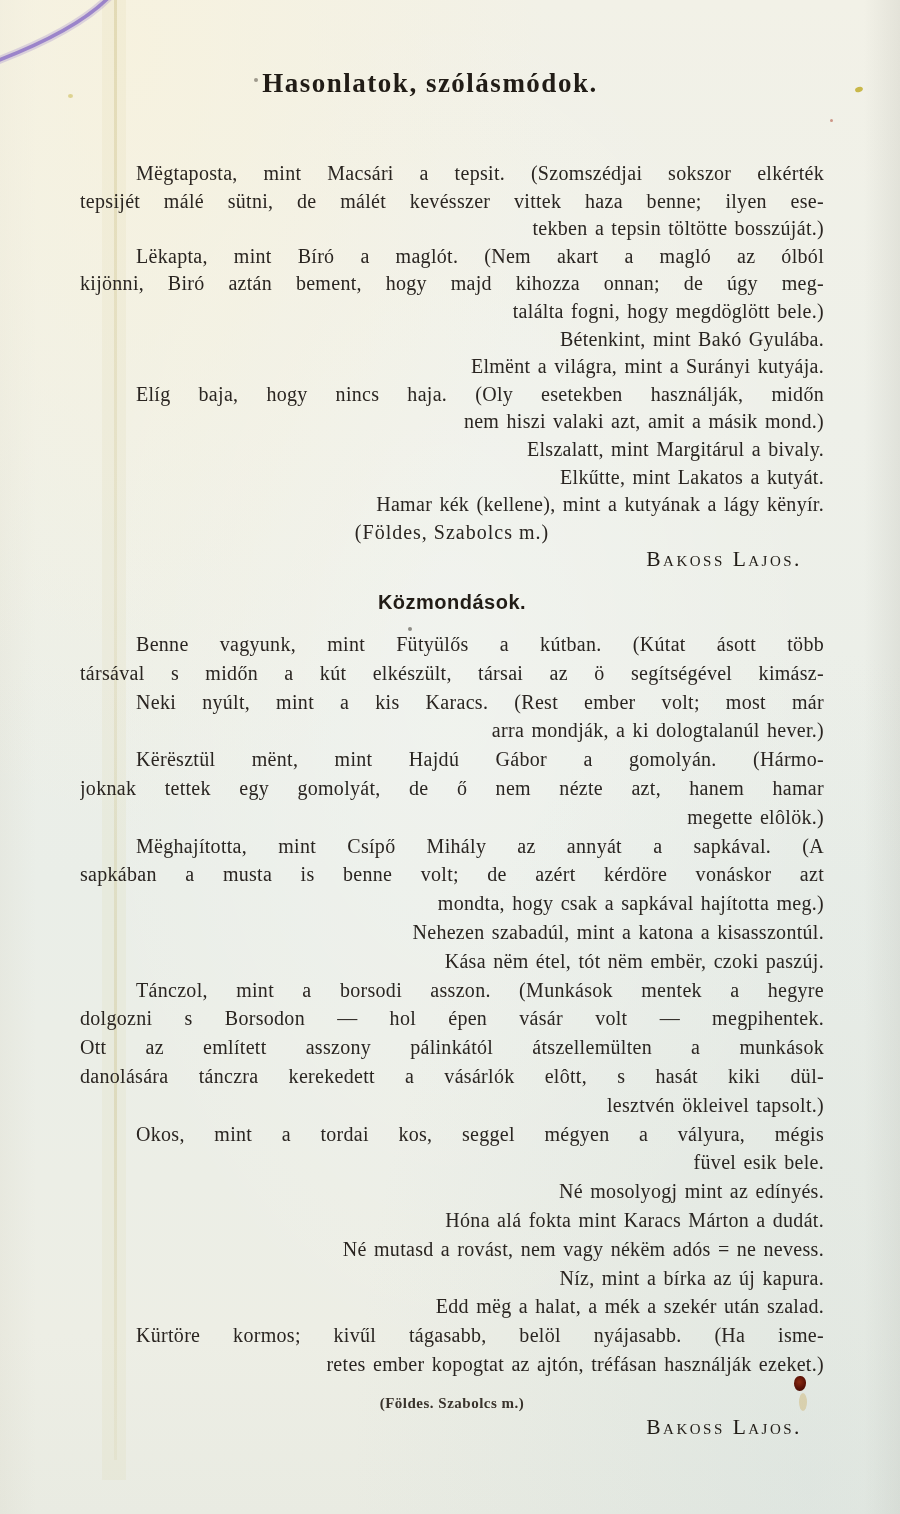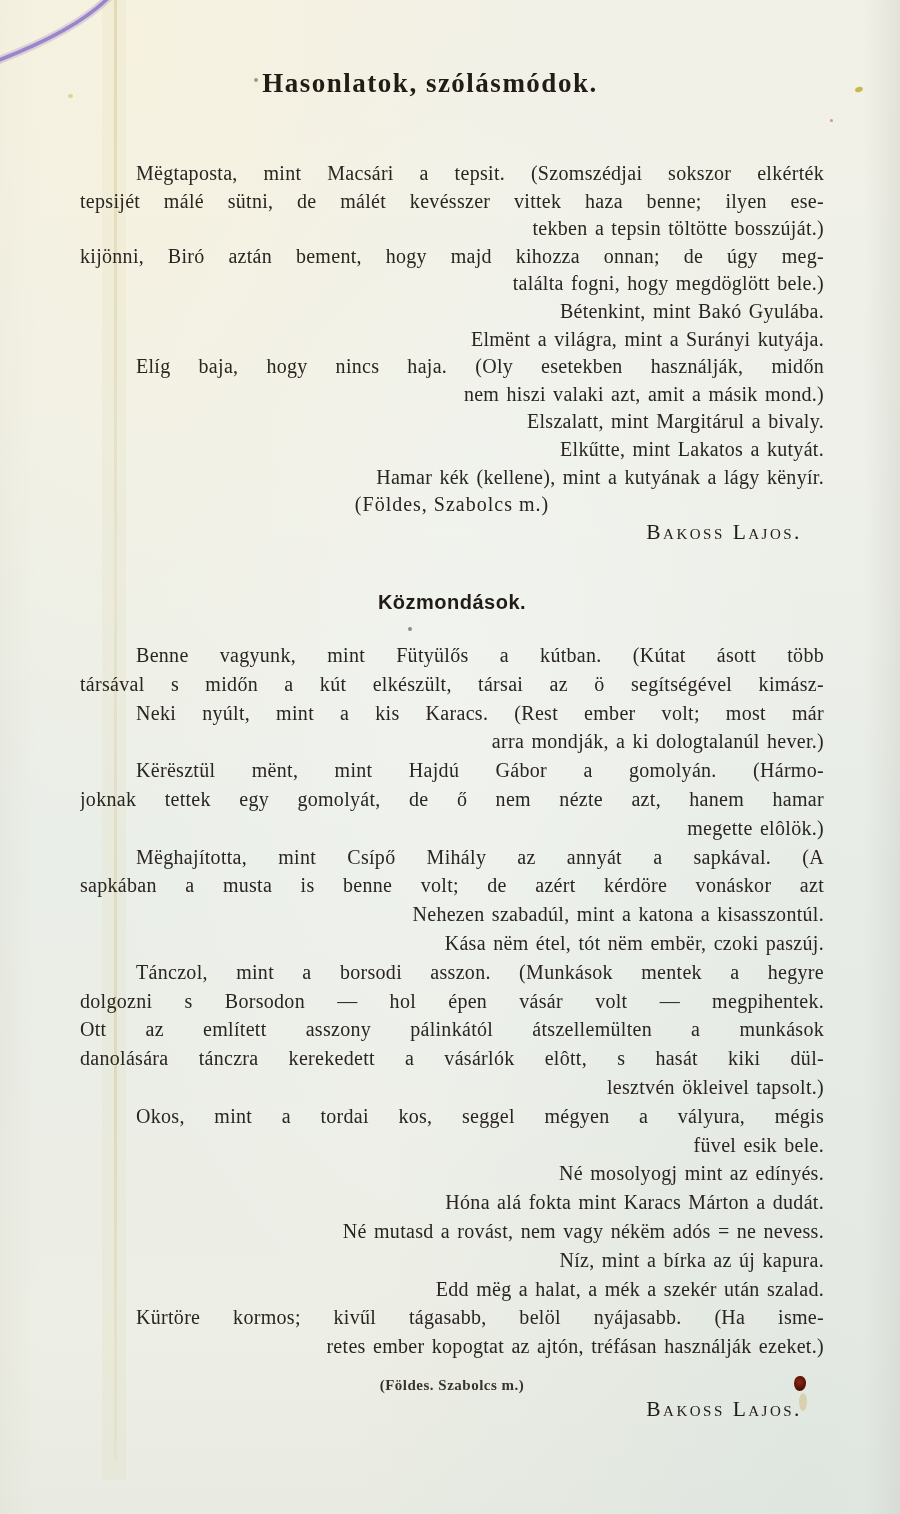--- a/index.html
+++ b/index.html
@@ -54,21 +54,21 @@
     position: absolute; left: 0; top: 68px; width: 860px; margin: 0;
     text-align: center;
     font-size: 27px; font-weight: bold; letter-spacing: 1.5px;
     color: var(--ink-strong, #211c16);
   }
   .section { position: absolute; left: 80px; width: 744px; }
   .section.sec1 { top: 120px; margin-top: 40px; }
   .section.sec2 { top: 591px; }
 
   .section-heading {
-    margin: 0 0 27px 0; text-align: center;
+    margin: 0 0 16px 0; text-align: center;
     font-family: "Liberation Sans", sans-serif;
     font-size: 20px; font-weight: bold; letter-spacing: 0.5px;
     color: var(--ink-strong, #211c16);
   }
 
   .para { margin: 0; }
   .line {
     font-size: 20px;
     letter-spacing: 0.3px;
     word-spacing: 2px;
@@ -113,20 +113,21 @@
   <h1 class="title">Hasonlatok, szólásmódok.</h1>
 
   <div class="section sec1">
     <div class="paras">
         <div class="para">
           <div class="line first just">Mëgtaposta, mint Macsári a tepsit. (Szomszédjai sokszor elkérték</div>
           <div class="line just">tepsijét málé sütni, de málét kevésszer vittek haza benne; ilyen ese-</div>
           <div class="line">tekben a tepsin töltötte bosszúját.)</div>
         </div>
         <div class="para">
+          <div class="line first just">Lëkapta, mint Bíró a maglót. (Nem akart a magló az ólból</div>
           <div class="line just">kijönni, Biró aztán bement, hogy majd kihozza onnan; de úgy meg-</div>
           <div class="line">találta fogni, hogy megdöglött bele.)</div>
         </div>
         <div class="para">
           <div class="line first">Bétenkint, mint Bakó Gyulába.</div>
         </div>
         <div class="para">
           <div class="line first">Elmënt a világra, mint a Surányi kutyája.</div>
         </div>
         <div class="para">
@@ -159,20 +160,21 @@
           <div class="line">arra mondják, a ki dologtalanúl hever.)</div>
         </div>
         <div class="para">
           <div class="line first just">Kërësztül mënt, mint Hajdú Gábor a gomolyán. (Hármo-</div>
           <div class="line just">joknak tettek egy gomolyát, de ő nem nézte azt, hanem hamar</div>
           <div class="line">megette elôlök.)</div>
         </div>
         <div class="para">
           <div class="line first just">Mëghajította, mint Csípő Mihály az annyát a sapkával. (A</div>
           <div class="line just">sapkában a musta is benne volt; de azért kérdöre vonáskor azt</div>
+          <div class="line">mondta, hogy csak a sapkával hajította meg.)</div>
         </div>
         <div class="para">
           <div class="line first">Nehezen szabadúl, mint a katona a kisasszontúl.</div>
         </div>
         <div class="para">
           <div class="line first">Kása nëm étel, tót nëm embër, czoki paszúj.</div>
         </div>
         <div class="para">
           <div class="line first just">Tánczol, mint a borsodi asszon. (Munkások mentek a hegyre</div>
           <div class="line just">dolgozni s Borsodon — hol épen vásár volt — megpihentek.</div>

